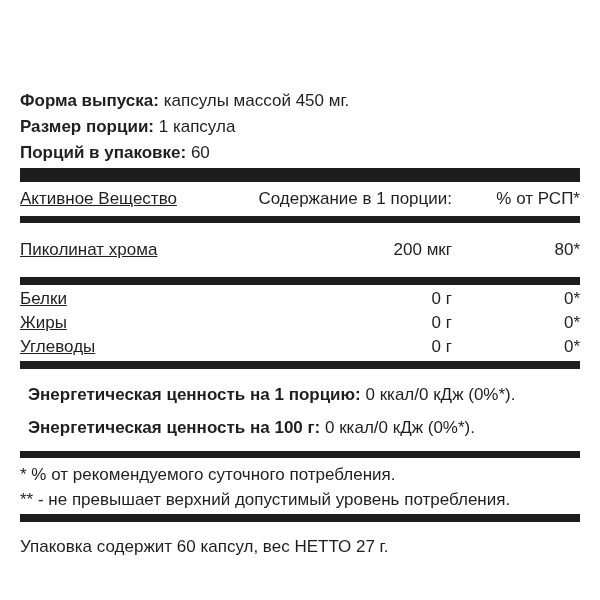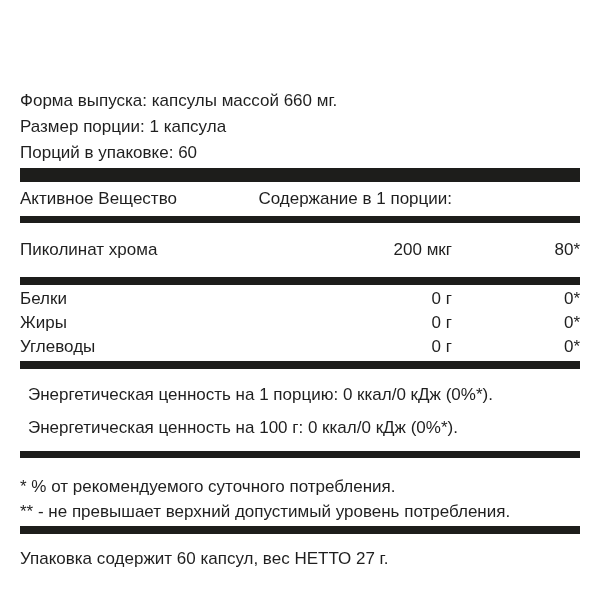--- a/index.html
+++ b/index.html
@@ -17,63 +17,64 @@
     font-size: 17px;
     box-sizing: border-box;
     padding: 88px 20px 0 20px;
     overflow: hidden;
   }
   .intro p {
     margin: 0;
     line-height: 26px;
     white-space: nowrap;
   }
-  .label-bold { font-weight: 400; }
+  .label-bold { font-weight: 700; }
   .bar {
     background: #1d1d1b;
     width: 100%;
   }
   .bar-thick  { height: 14px; margin-top: 2px; }
   .bar-med    { height: 8px; }
   .bar-thin   { height: 7px; }
   .trow {
     display: grid;
     grid-template-columns: 1fr 230px 128px;
     align-items: center;
     line-height: 26px;
   }
-  .trow .c1 { text-align: left; }
+  .trow .c1 { text-align: left; text-decoration: underline; }
   .trow .c2 { text-align: right; }
   .trow .c3 { text-align: right; }
   .thead-row  { padding: 4px 0; }
   .active-row { padding: 14px 0; }
   .macro-rows { padding: 2px 0; }
   .macro-rows .trow { line-height: 24px; }
   .energy { padding: 5px 0 3px 0; }
   .energy p { margin: 8px; line-height: 25px; white-space: nowrap; }
-  .footnotes { padding: 16px 0 2px 0; }
+  .footnotes { padding: 4px 0 2px 0; }
   .footnotes p { margin: 0; line-height: 25px; white-space: nowrap; }
   .package-note { margin: 12px 0 0 0; line-height: 25px; white-space: nowrap; }
 </style>
 </head>
 <body>
 
 <div class="page">
 
   <div class="intro">
-    <p><span class="label-bold">Форма выпуска:</span><span> капсулы массой 660 мг.</span></p>
+    <p><span class="label-bold">Форма выпуска:</span><span> капсулы массой 450 мг.</span></p>
     <p><span class="label-bold">Размер порции:</span><span> 1 капсула</span></p>
     <p><span class="label-bold">Порций в упаковке:</span><span> 60</span></p>
   </div>
 
   <div class="bar bar-thick"></div>
 
   <div class="trow thead-row">
     <span class="c1">Активное Вещество</span>
     <span class="c2">Содержание в 1 порции:</span>
+    <span class="c3">% от РСП*</span>
   </div>
 
   <div class="bar bar-thin"></div>
 
   <div class="trow active-row">
     <span class="c1">Пиколинат хрома</span>
     <span class="c2">200 мкг</span>
     <span class="c3">80*</span>
   </div>
 

